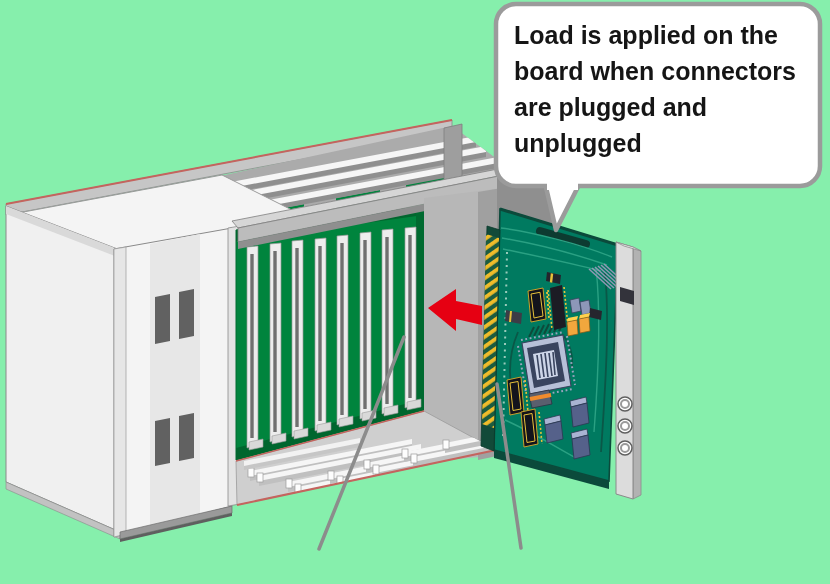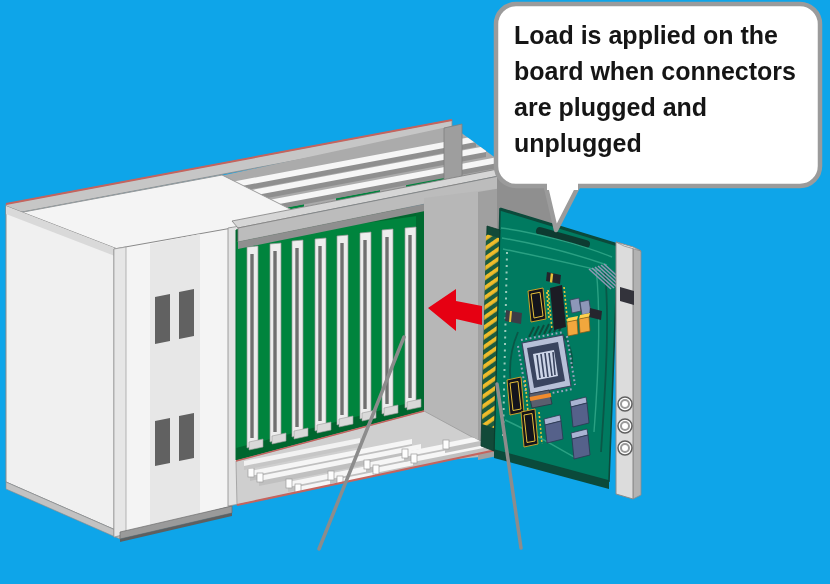--- a/index.html
+++ b/index.html
@@ -1,16 +1,16 @@
 <!DOCTYPE html>
 <html><head>
 <meta charset="utf-8">
 <style>
   html,body{margin:0;padding:0;background:#ffffff;}
-  .stage{position:relative;width:830px;height:584px;overflow:hidden;background:#0ea5e9;
+  .stage{position:relative;width:830px;height:584px;overflow:hidden;background:#86efac;
          font-family:"Liberation Sans",sans-serif;}
   .stage svg{position:absolute;left:0;top:0;}
   .bubble-text{font-family:"Liberation Sans","DejaVu Sans",sans-serif;font-weight:700;
                font-size:25px;fill:#151515;}
   polygon,path,rect,line,circle,polyline{vector-effect:none;}
 </style>
 </head>
 <body>
 
 <div class="stage">

